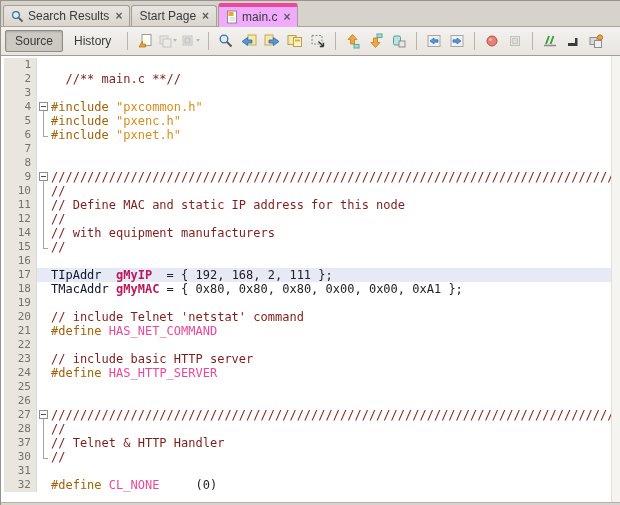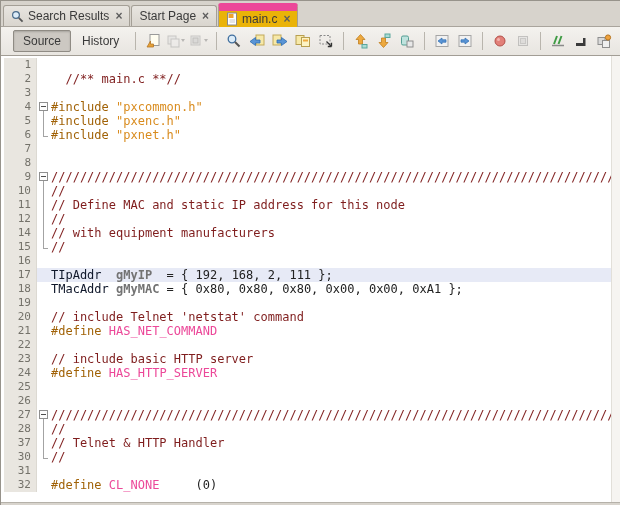--- a/index.html
+++ b/index.html
@@ -25,38 +25,38 @@
     height:21px; padding:0 7px;
     background:linear-gradient(#e8e5e0,#d9d5ce);
     border:1px solid #a49f96; border-bottom:none;
     border-radius:3px 3px 0 0;
     margin-right:1px;
     font-size:12px; color:#3a3a3a;
     cursor:default; white-space:nowrap;
   }
   .tab.active {
     height:24px;
-    background:#eab308;
-    border-top:8px solid #ec4899;
+    background:#f0abfc;
+    border-top:4px solid #ec4899;
     margin-bottom:-1px;
     padding-bottom:1px;
   }
   .tab .close {
     font-size:12px; line-height:10px; color:#5d5d5d;
     font-weight:bold; margin-left:2px; cursor:pointer;
   }
   .tab svg { flex:none; }
 
   
   .toolbar {
     height:29px;
     background:linear-gradient(#f4f2ee,#e8e5e0);
     border-bottom:1px solid #a29d95;
     display:flex; align-items:center;
-    padding:0 12px; gap:1px;
+    padding:0 4px; gap:1px;
     position:relative; z-index:1;
   }
   .tbtn {
     font-family:"Liberation Sans",sans-serif;
     font-size:12px; color:#3a3a3a;
     background:transparent; border:1px solid transparent;
     padding:3px 9px; border-radius:2px; cursor:pointer;
   }
   .tbtn.selected {
     background:#ccc8c2;
@@ -112,21 +112,21 @@
   .code-text {
     font-family:"DejaVu Sans Mono",monospace;
     font-size:12px; line-height:14px;
     white-space:pre; color:#222222;
   }
   .cm  { color:#7f1d1d; }
   .pp  { color:#a16207; }
   .str { color:#d98c1f; }
   .typ { color:#0f172a; }
   .id  { color:#ec4899; }
-  .b   { color:#737373; font-weight:bold; }
+  .b   { color:#be185d; font-weight:bold; }
 
   .error-stripe {
     position:absolute; top:0; right:0; bottom:0; width:9px;
     background:#f6f4f1; border-left:1px solid #e2dfd9;
   }
   .bottom-strip {
     height:4px; background:#d8d4cd; border-top:1px solid #b5b1a9;
   }
 </style>
 </head>

